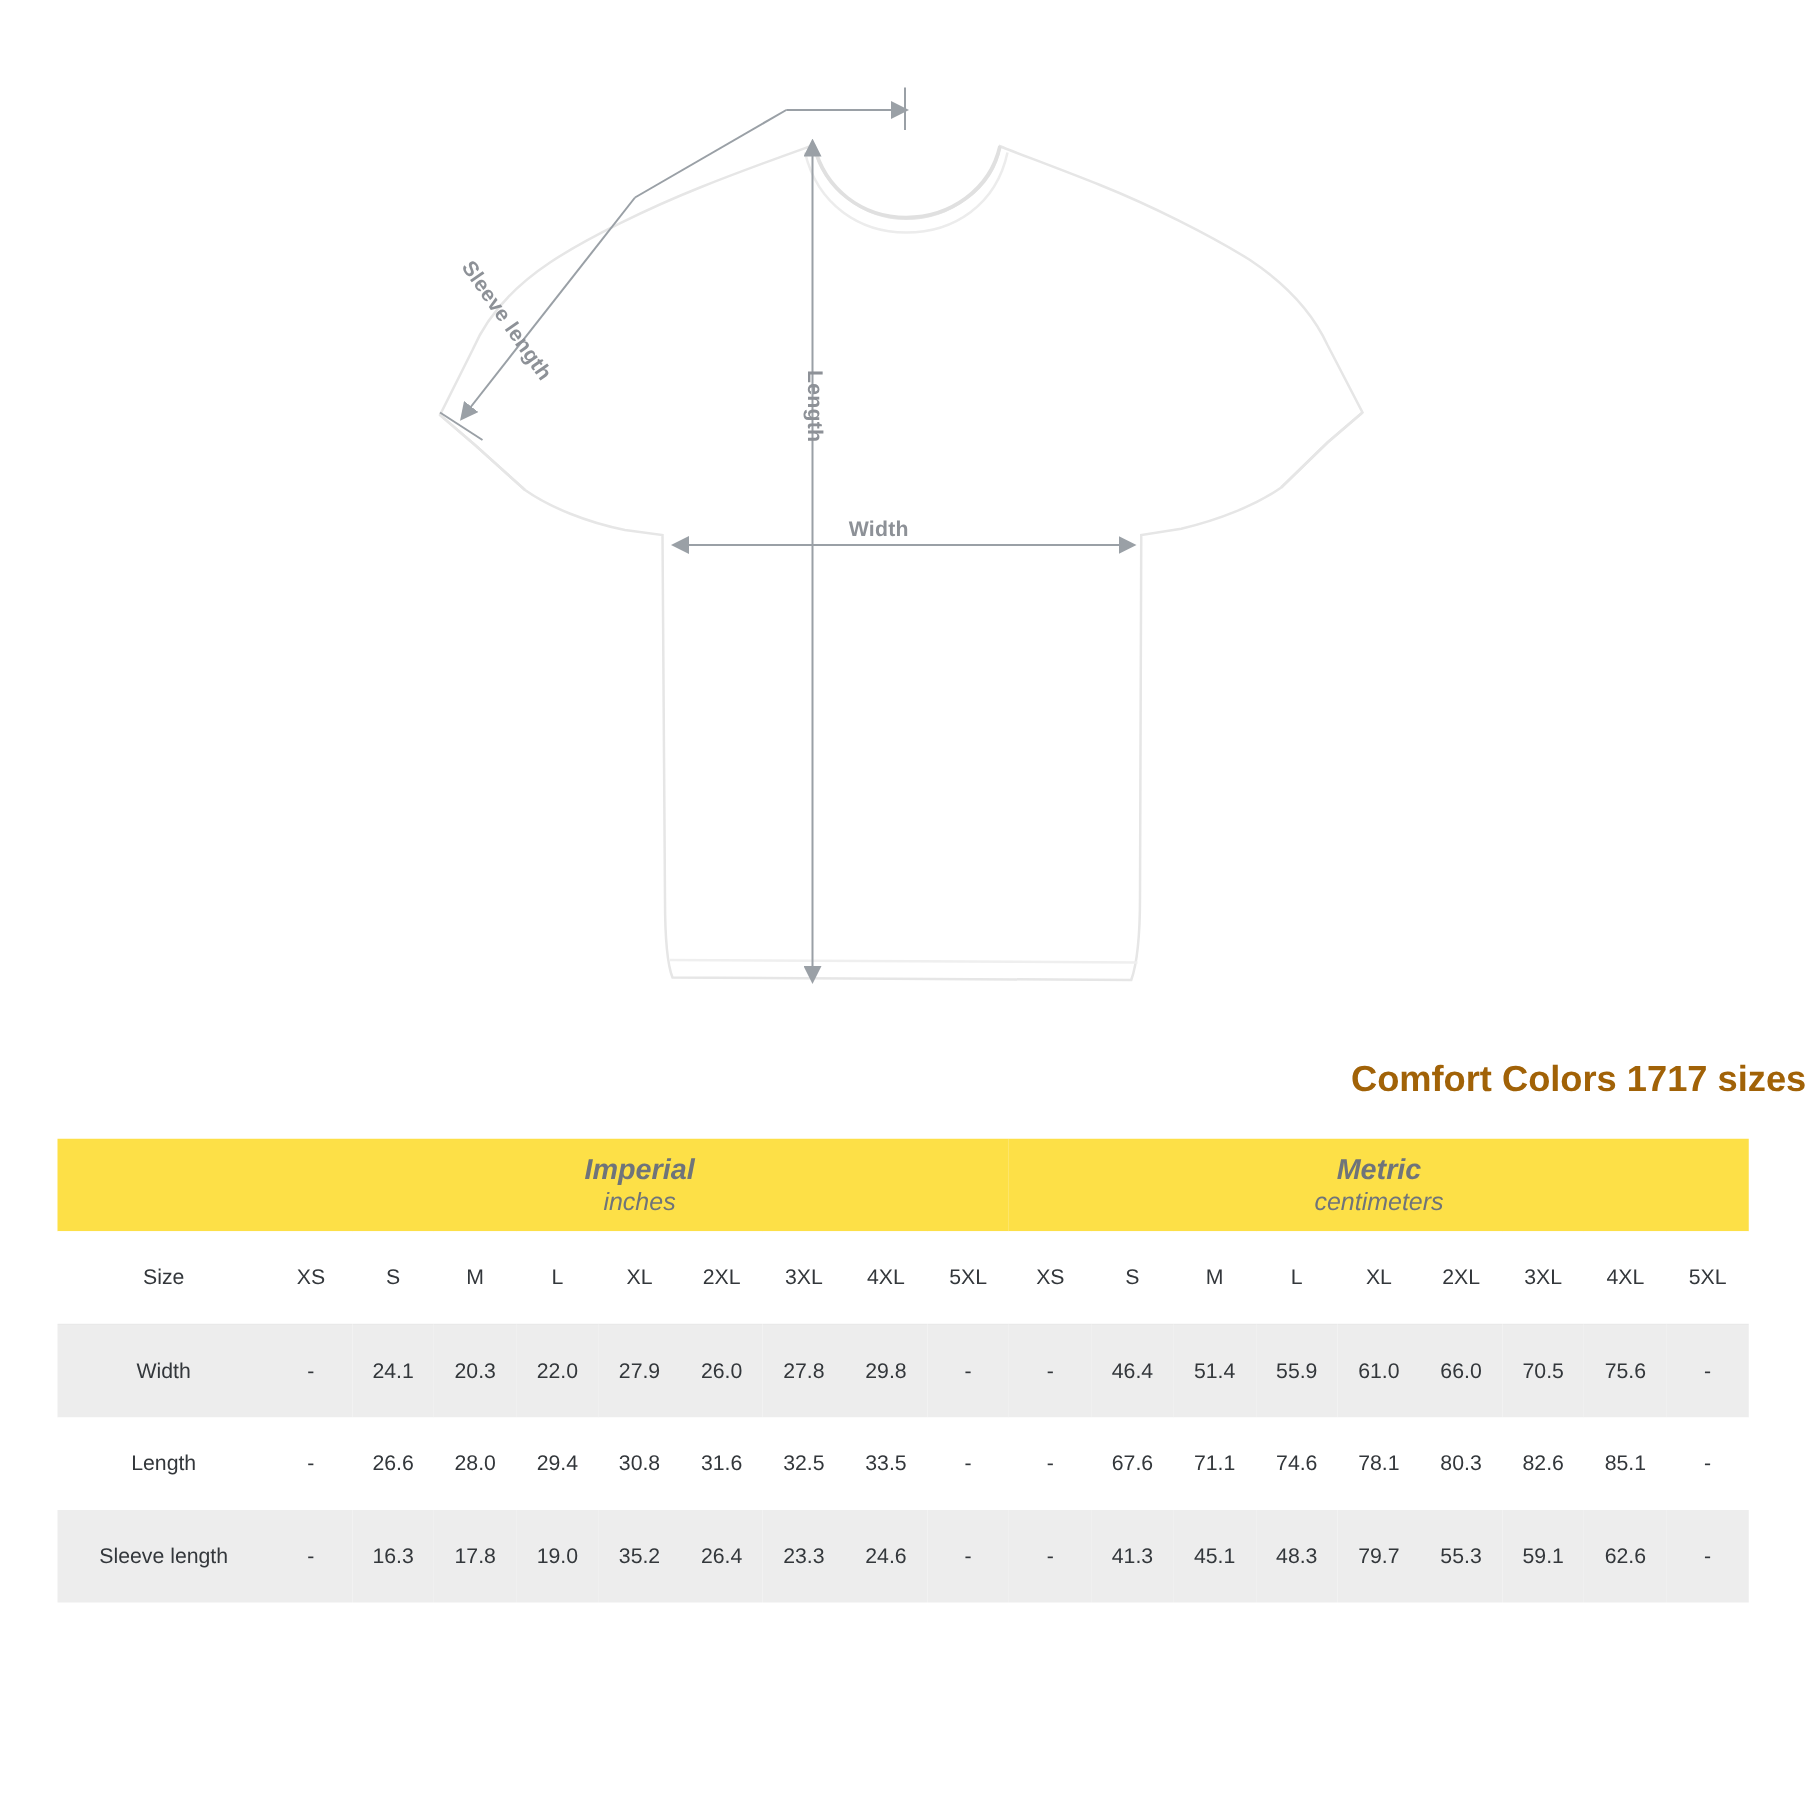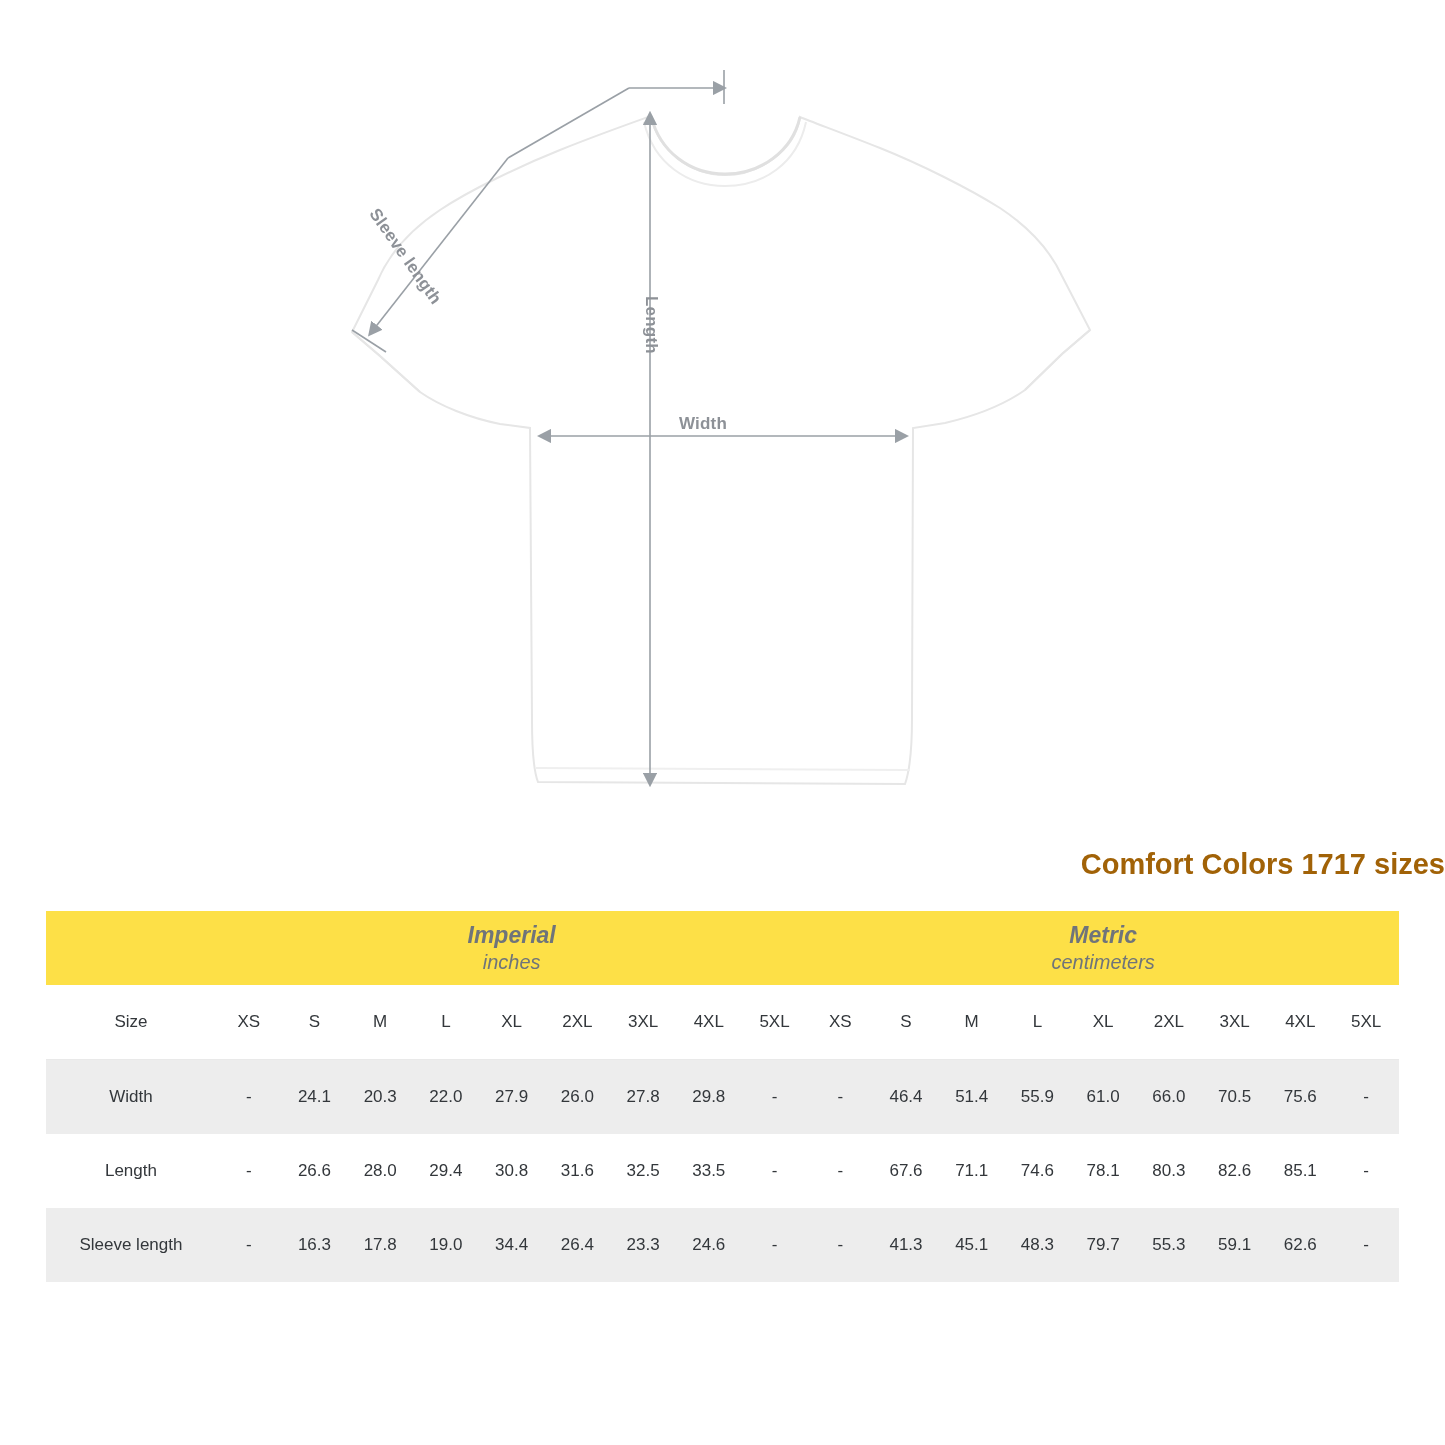--- a/index.html
+++ b/index.html
@@ -279,21 +279,21 @@
         <td>85.1</td>
         <td>-</td>
       </tr>
 
       <tr class="row-alt">
         <td class="rowlabel">Sleeve length</td>
         <td>-</td>
         <td>16.3</td>
         <td>17.8</td>
         <td>19.0</td>
-        <td>34.4</td>
+        <td>35.2</td>
         <td>26.4</td>
         <td>23.3</td>
         <td>24.6</td>
         <td>-</td>
         <td>-</td>
         <td>41.3</td>
         <td>45.1</td>
         <td>48.3</td>
         <td>79.7</td>
         <td>55.3</td>

